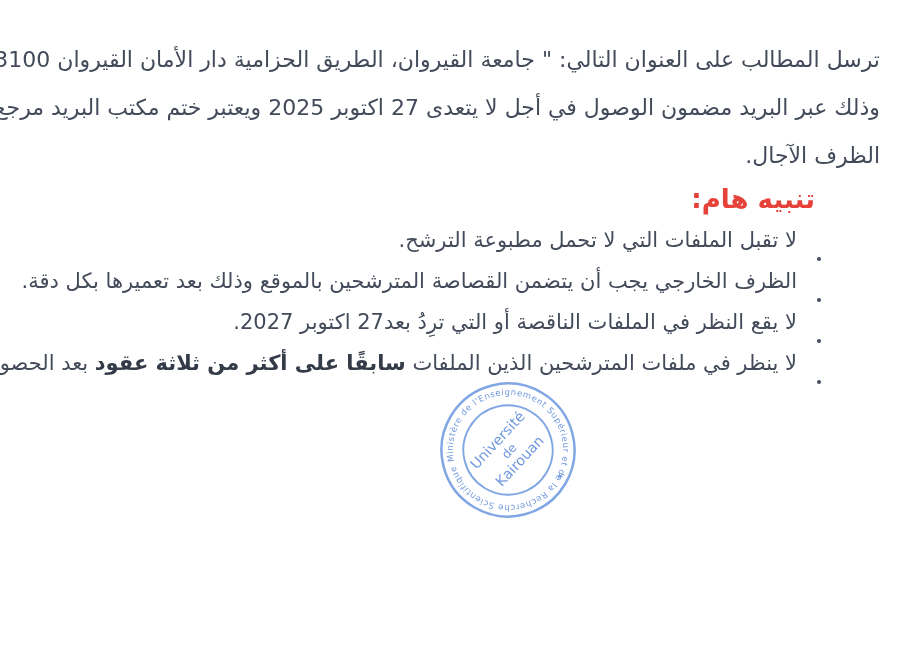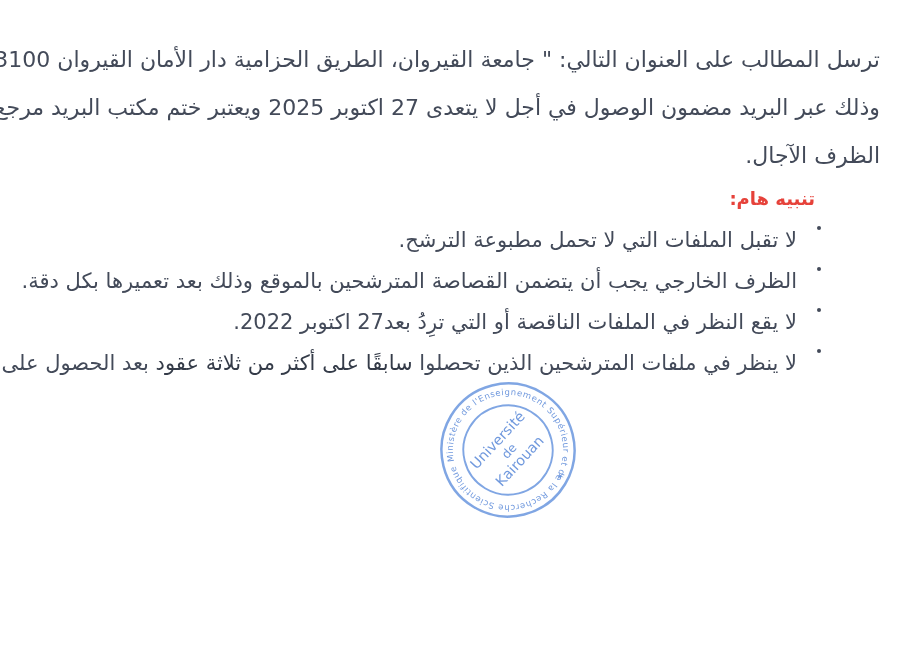--- a/index.html
+++ b/index.html
@@ -24,49 +24,49 @@
   .p-line {
     margin: 0;
     font-size: 22px;
     line-height: 48px;
     white-space: nowrap;
     letter-spacing: 0px;
   }
   .notice-heading {
     margin: 2px 65px 0 0;
     color: #e6423a;
-    font-size: 18px;
+    font-size: 26px;
     font-weight: 700;
     line-height: 34px;
   }
   ul.bullets {
     list-style: none;
     margin: 4px 57px 0 0;
     padding: 0;
   }
   ul.bullets li {
     display: flex;
-    align-items: flex-start;
+    align-items: flex-end;
     direction: rtl;
     line-height: 41px;
     font-size: 21px;
     white-space: nowrap;
   }
   ul.bullets li .dot {
     flex: 0 0 auto;
     width: 4px;
     height: 4px;
     border-radius: 50%;
     background: #434a59;
     margin-left: 20px;
     margin-right: 2px;
     margin-top: 6px;
   }
   ul.bullets li b {
-    font-weight: 400;
+    font-weight: 700;
     color: #343b48;
   }
   .stamp {
     position: absolute;
     left: 432px;
     top: 374px;
     width: 152px;
     height: 152px;
     opacity: 0.88;
   }
@@ -87,25 +87,25 @@
       <li>
         <span class="dot"></span>
         <span>لا تقبل الملفات التي لا تحمل مطبوعة الترشح.</span>
       </li>
       <li>
         <span class="dot"></span>
         <span>الظرف الخارجي يجب أن يتضمن القصاصة المترشحين بالموقع وذلك بعد تعميرها بكل دقة.</span>
       </li>
       <li>
         <span class="dot"></span>
-        <span>لا يقع النظر في الملفات الناقصة أو التي ترِدُ بعد27 اكتوبر 2022.</span>
+        <span>لا يقع النظر في الملفات الناقصة أو التي ترِدُ بعد27 اكتوبر 2027.</span>
       </li>
       <li>
         <span class="dot"></span>
-        <span><span>لا ينظر في ملفات المترشحين الذين تحصلوا </span><b>سابقًا على أكثر من ثلاثة عقود</b><span> بعد الحصول على الدكتوراه .</span></span>
+        <span><span>لا ينظر في ملفات المترشحين الذين الملفات </span><b>سابقًا على أكثر من ثلاثة عقود</b><span> بعد الحصول على الدكتوراه .</span></span>
       </li>
     </ul>
   </div>
 
   <svg class="stamp" viewBox="0 0 160 160" aria-hidden="true">
     <g transform="rotate(-14 80 80)">
       <circle cx="80" cy="80" r="70" fill="none" stroke="#6f9ae0" stroke-width="2.6"></circle>
       <circle cx="80" cy="80" r="47" fill="none" stroke="#6f9ae0" stroke-width="2"></circle>
       <defs>
         <path id="ringPath" d="M 22,80 A 58,58 0 1,1 138,80 A 58,58 0 1,1 22,80" fill="none"></path>

